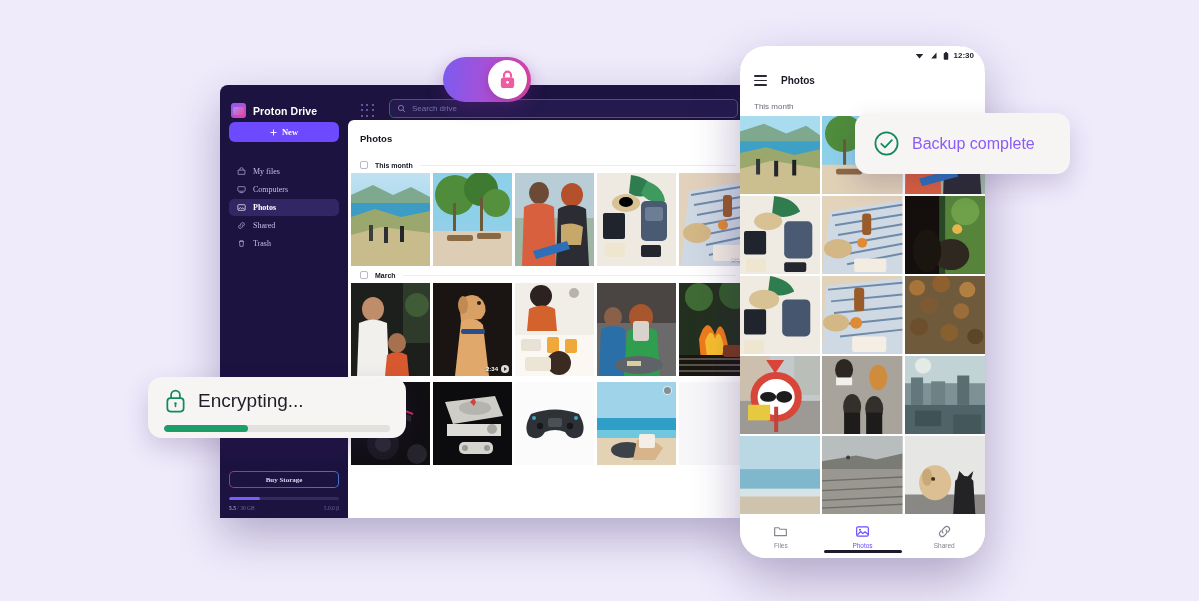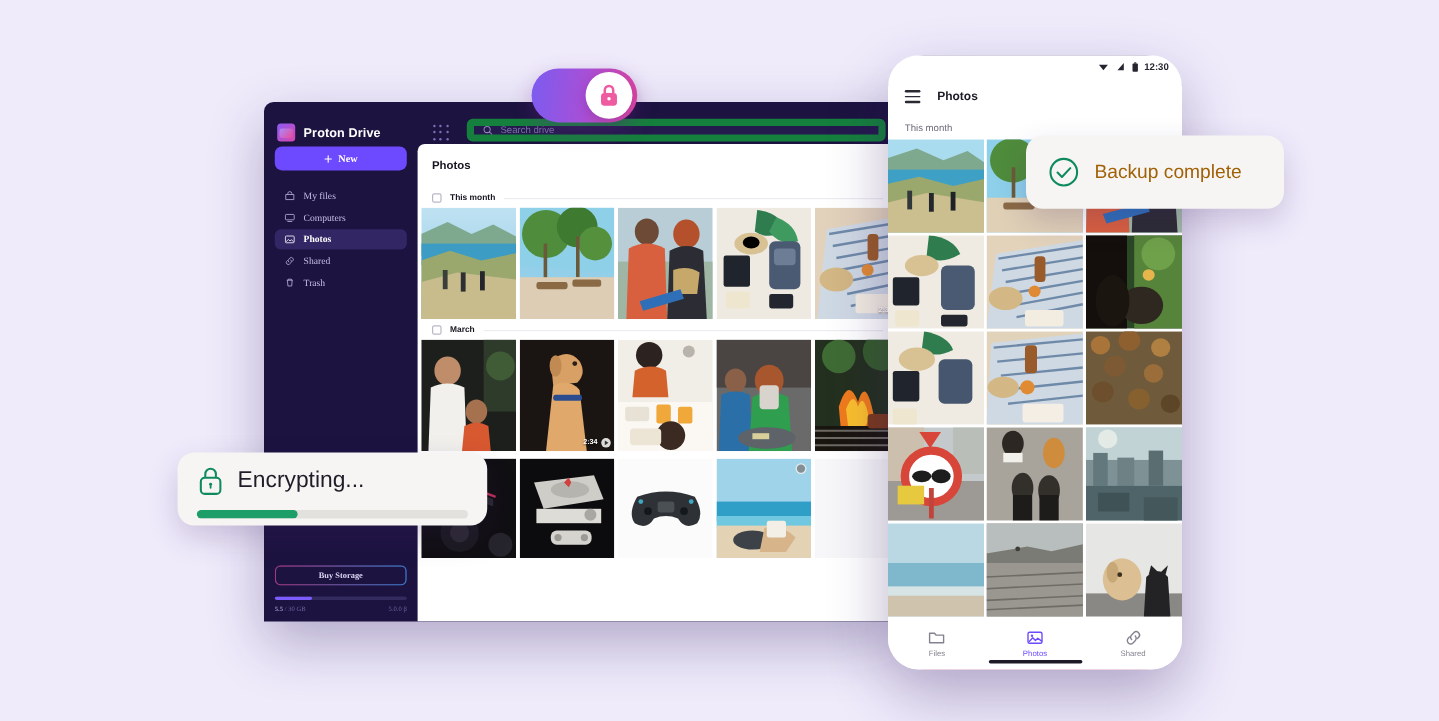--- a/index.html
+++ b/index.html
@@ -34,38 +34,38 @@
     content:""; position:absolute; left:2px; top:4px; width:11px; height:8px;
     border-radius:2px; background:linear-gradient(135deg,#a78bfa,#ec4899);
   }
   .brand-name { color:#fff; font-size:10.5px; font-weight:bold; letter-spacing:.1px; }
   .grid-dots {
     width: 14px; height: 14px; display:grid; grid-template-columns: repeat(3,1fr);
     grid-template-rows: repeat(3,1fr); gap: 2px; margin-left: 4px; flex: 0 0 auto;
   }
   .grid-dots i { display:block; width:2px; height:2px; border-radius:50%; background:#7b6fb5; }
   .searchbar {
-    flex: 1; height: 19px; border: 6px solid #15803d; border-radius: 5px;
+    flex: 1; height: 19px; border: 1px solid #15803d; border-radius: 5px;
     background: #241a4d; display:flex; align-items:center; gap:6px; padding: 0 7px;
     margin-left: 6px;
   }
   .searchbar .ph { color:#7c72a9; font-size:8px; }
   .sb-icon { width: 9px; height: 9px; flex:0 0 auto; }
 
   .dt-body { display:flex; height: calc(100% - 33px); }
   .dt-sidebar {
     width: 128px; flex: 0 0 128px; padding: 0 9px;
     display:flex; flex-direction: column; font-family: Liberation Serif, serif;
   }
   .new-btn {
     margin-top: 4px; height: 20px; border-radius: 6px;
     background:#6d4aff; color:#fff; font-size:8.5px; font-weight:600;
     display:flex; align-items:center; justify-content:center; gap:5px;
   }
-  .nav { margin-top: 13px; display:flex; flex-direction:column; gap:1px; }
+  .nav { margin-top: 21px; display:flex; flex-direction:column; gap:1px; }
   .nav-item {
     height: 17px; display:flex; align-items:center; gap:7px;
     padding: 0 8px; border-radius: 5px; color:#c5bde6; font-size:8px;
   }
   .nav-item.active { background:#322764; color:#fff; font-weight:600; }
   .nav-ic { width:9px; height:9px; flex:0 0 auto; opacity:.92; }
   .side-bottom { margin-top:auto; padding-bottom: 7px; }
   .buy-btn {
     height: 17px; border-radius: 5px; border: 1px solid transparent;
     background:
@@ -147,21 +147,21 @@
   .ph-nav-item .lb { font-size:6.5px; color:#84828f; }
   .ph-nav-item.active .lb { color:#6d4aff; }
   .home-ind { position:absolute; left:50%; transform:translateX(-50%); bottom:5px; width:78px;height:3px;border-radius:2px;background:#1c1a26; }
 
   
   .toast-backup {
     position:absolute; left:855px; top:113px; width:215px; height:61px;
     background:#f6f5f3; border-radius:14px; display:flex; align-items:center; gap:12px;
     padding: 0 18px; box-shadow: 0 10px 26px rgba(60,30,100,.20); z-index: 50;
   }
-  .toast-backup .tx { font-size:16px; color:#a16207; }
+  .toast-backup .tx { font-size:16px; color:#8b5cf6; }
   .toast-enc {
     position:absolute; left:148px; top:377px; width:258px; height:61px;
     background:#f6f5f3; border-radius:14px; padding: 11px 16px 0;
     box-shadow: 0 10px 26px rgba(60,30,100,.20); z-index: 50;
   }
   .enc-head { display:flex; align-items:center; gap:11px; }
   .enc-head .tx { font-size:19px; color:#1f1d28; }
   .enc-bar { margin-top: 11px; height:7px; border-radius:4px; background:#e3e1dd; overflow:hidden; }
   .enc-bar > i { display:block; height:100%; width:37%; background:#1d9d67; border-radius:4px; }
 

